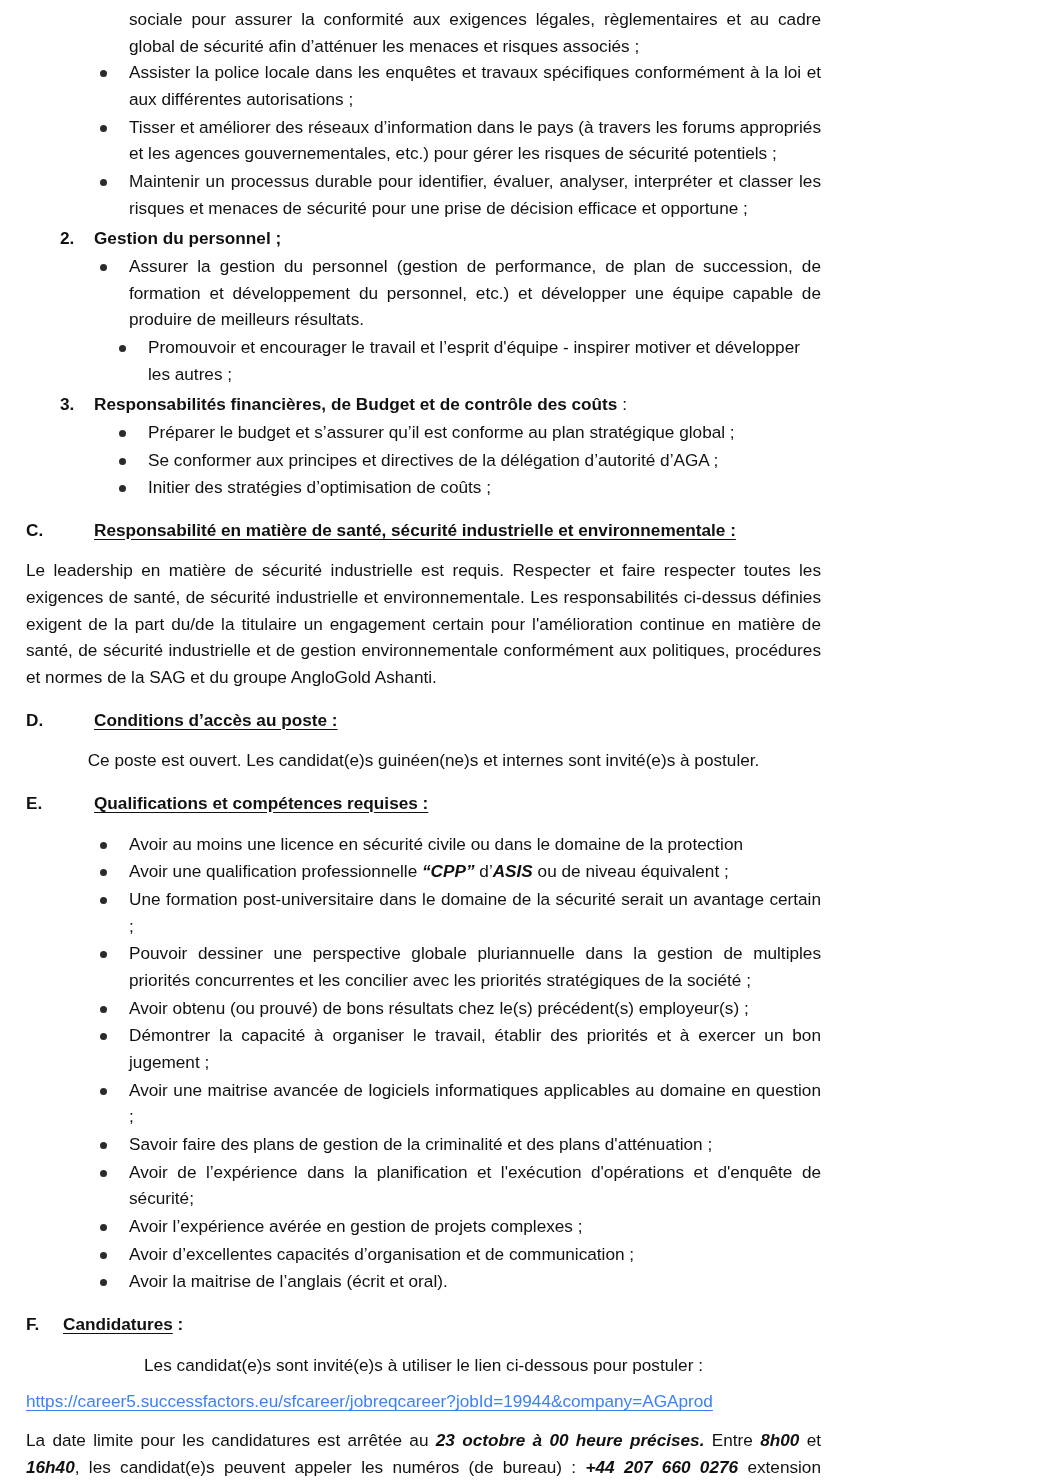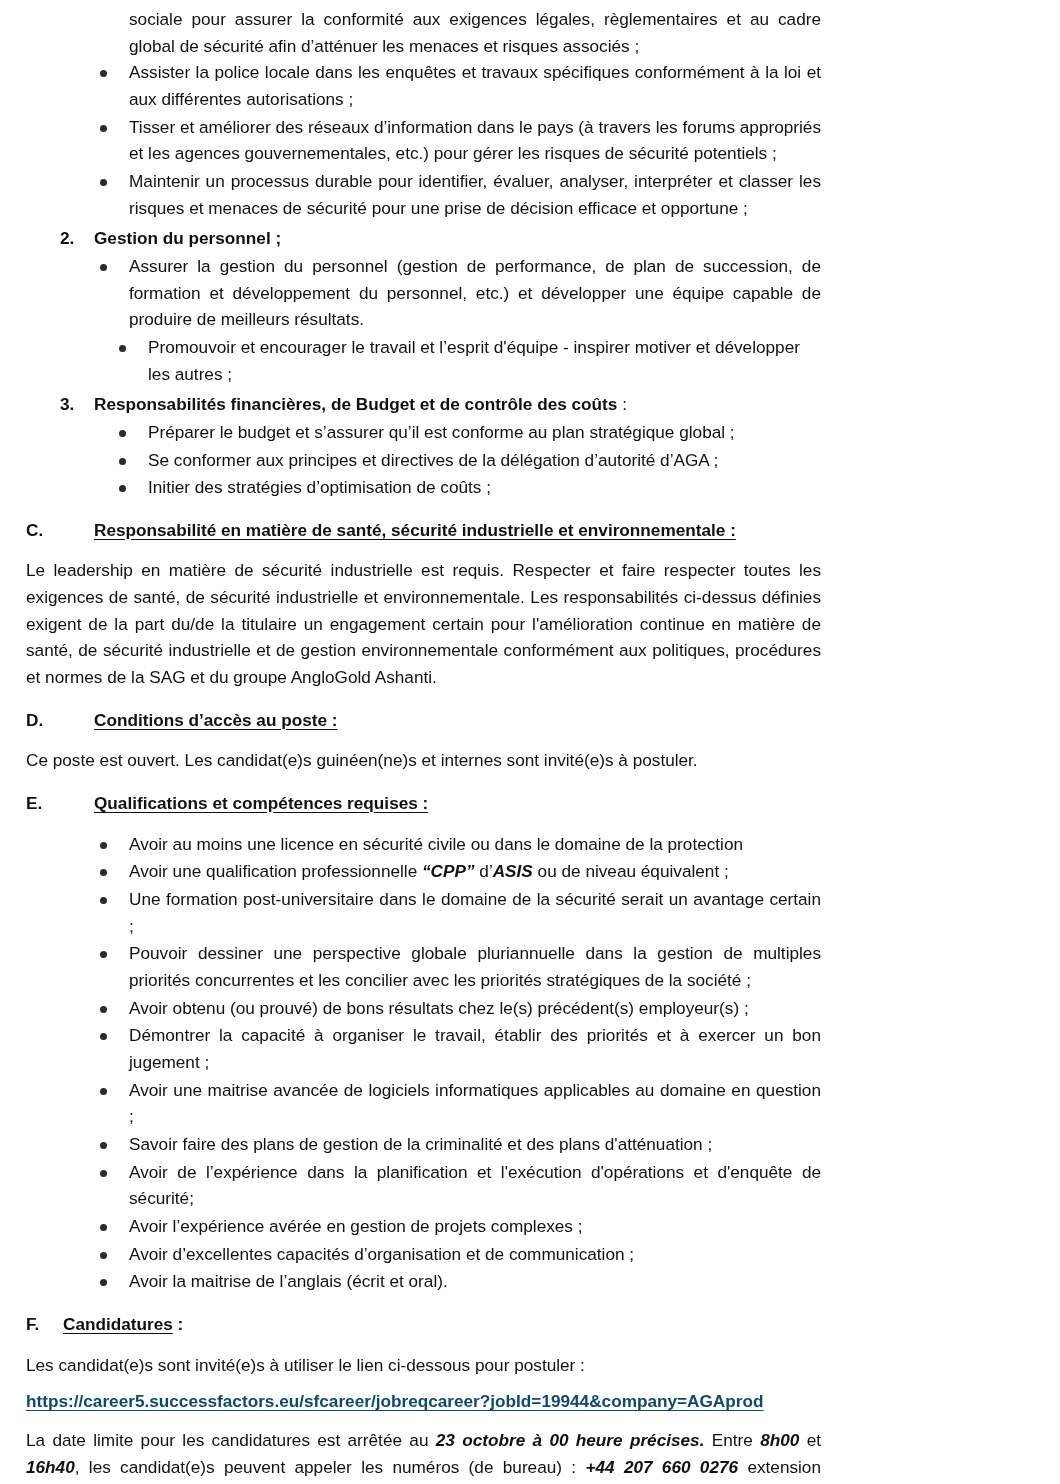--- a/index.html
+++ b/index.html
@@ -32,21 +32,21 @@
     width: 840px;
   }
 
   
   .para {
     margin: 0 0 10px 0;
     padding: 0 25px 0 20px;
     text-align: justify;
     text-justify: inter-word;
   }
-  .para.last-left { text-align: left; }
+  .para.last-left { text-align: center; }
 
   
   .cont-text {
     margin: 0;
     padding: 0 25px 0 123px;
     text-align: justify;
   }
 
   
   ul.bullets {
@@ -113,22 +113,22 @@
   .section-head .colon-out {
     text-decoration: none;
   }
 
   
   .link-para {
     margin: 0 0 12px 0;
     padding: 0 25px 0 20px;
   }
   a.joblink {
-    color: #0c4a6e;
-    font-weight: bold;
+    color: #3b82f6;
+    font-weight: normal;
     text-decoration: underline;
     text-underline-offset: 3px;
     word-break: break-all;
   }
 
   b, strong { font-weight: bold; font-style: italic; }
 </style>
 </head>
 <body>
 

